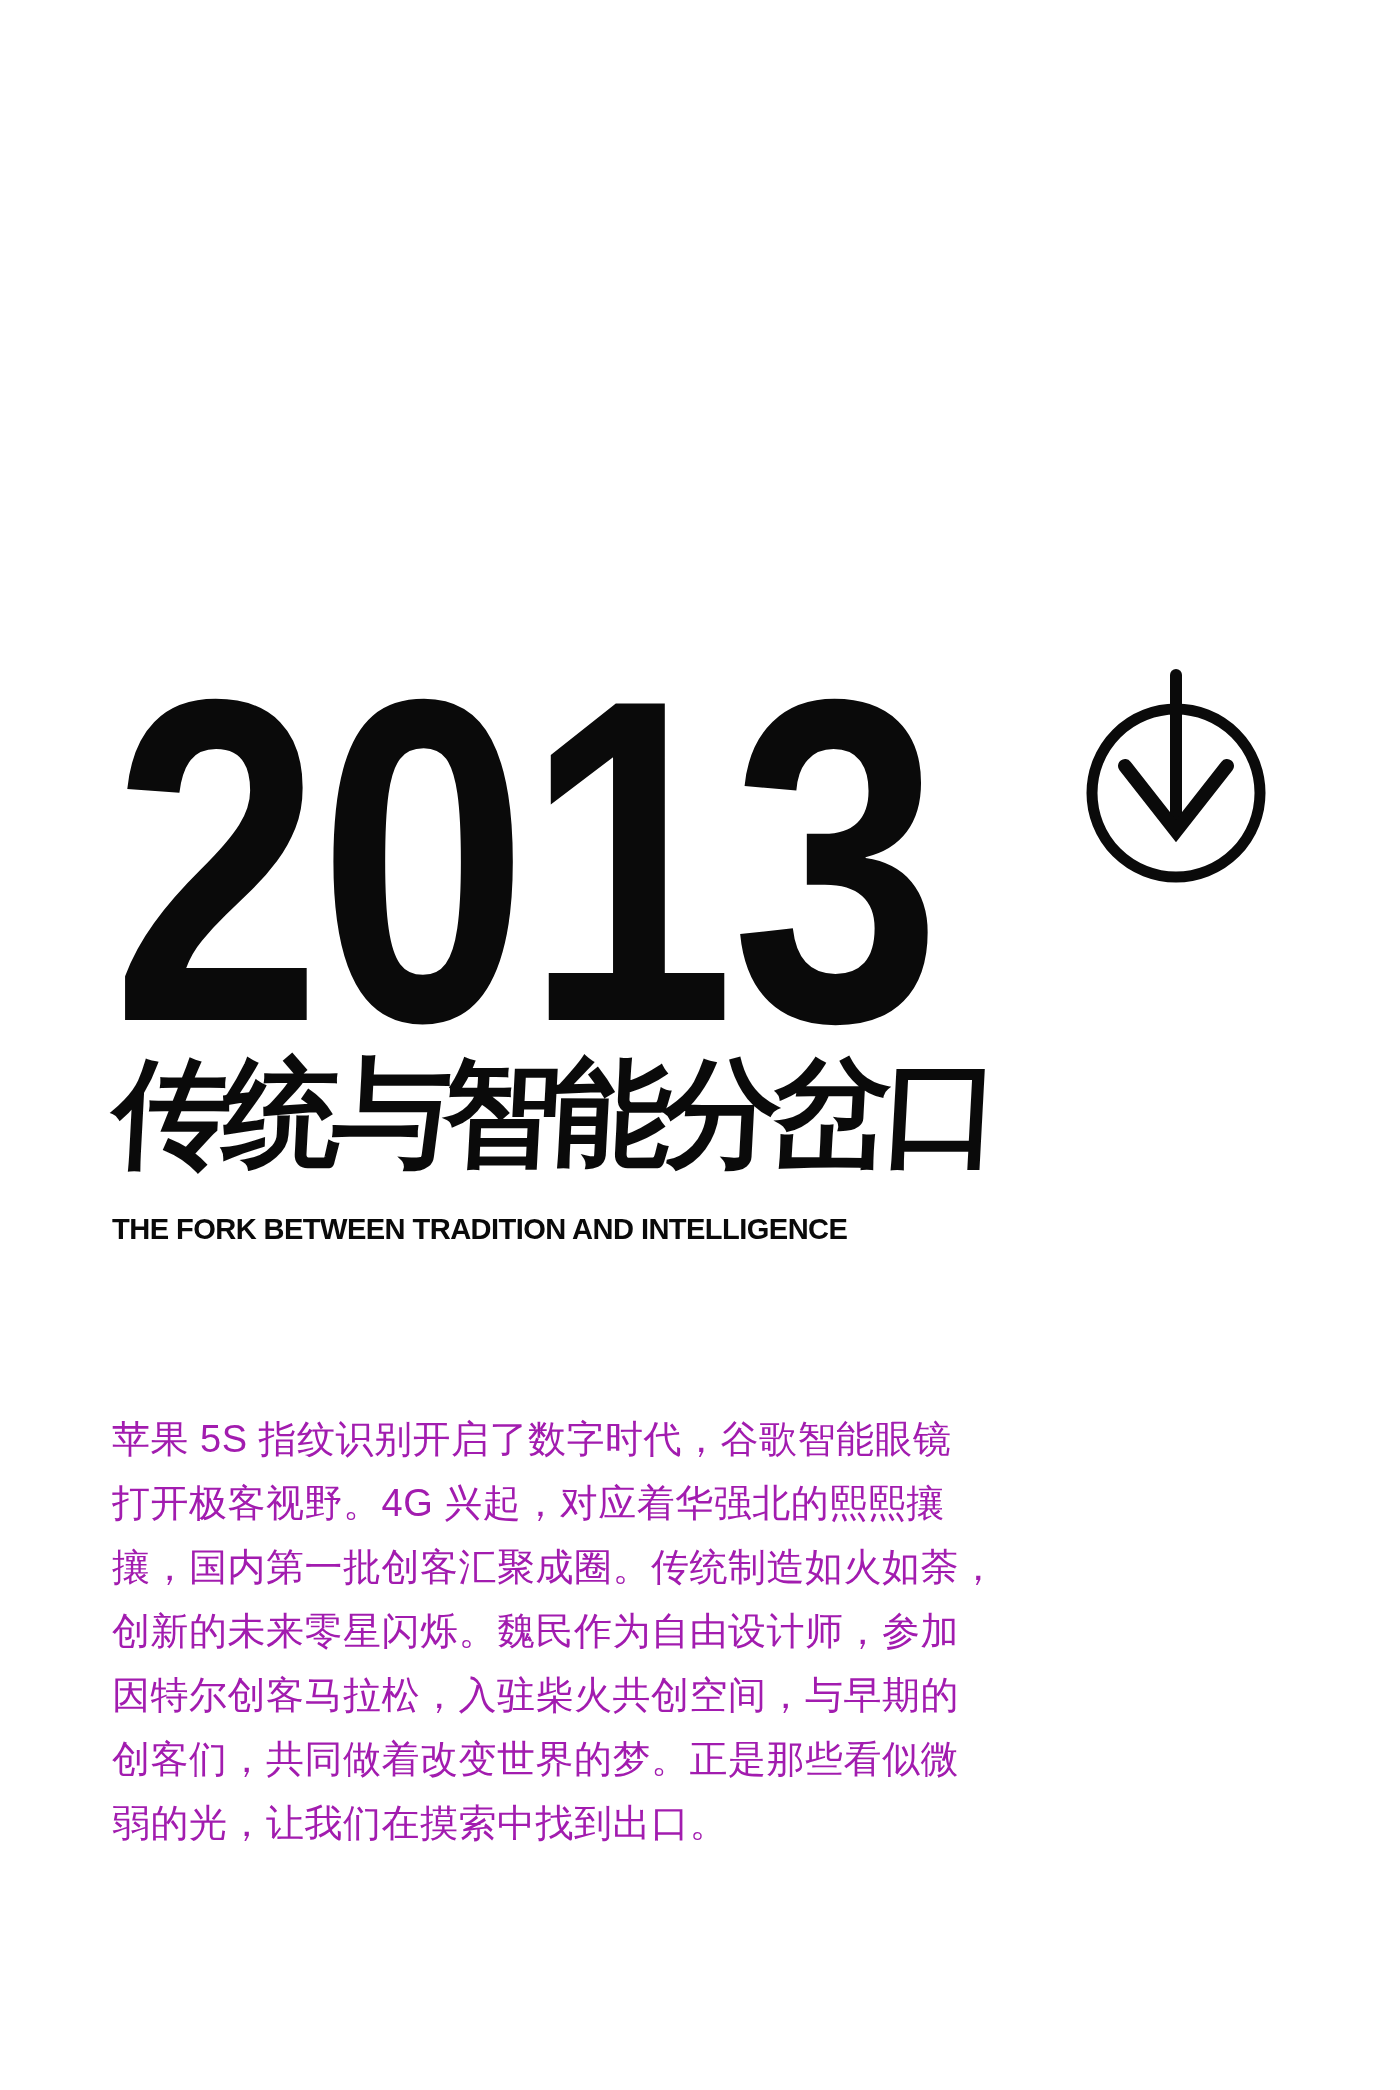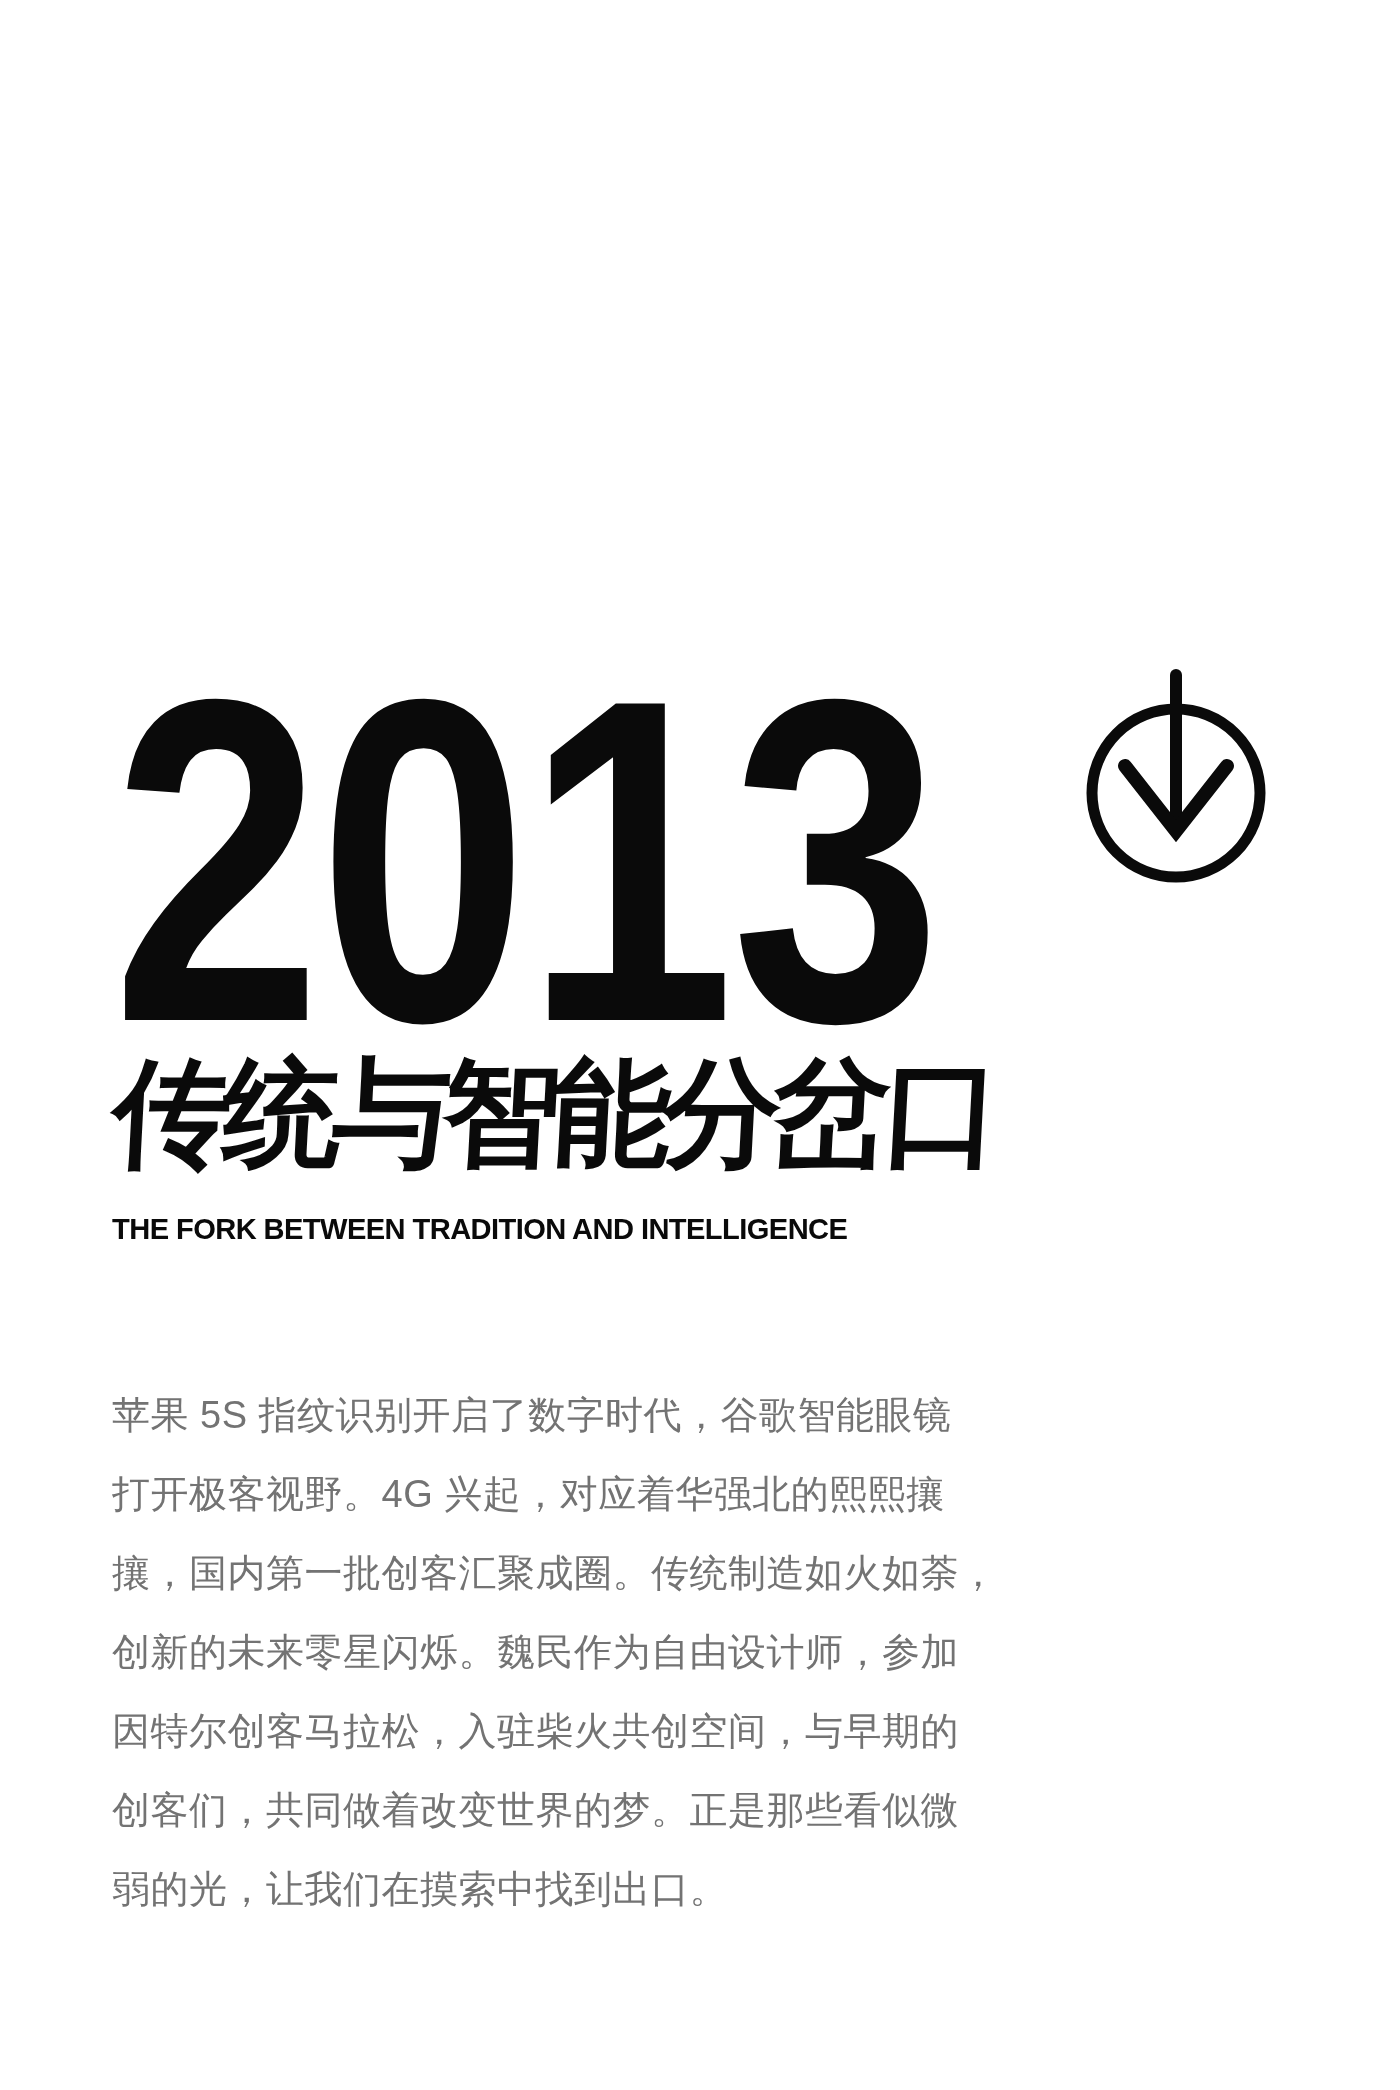--- a/index.html
+++ b/index.html
@@ -61,27 +61,27 @@
     font-weight: 700;
     letter-spacing: -0.6px;
     white-space: nowrap;
     transform: scaleX(0.97);
     transform-origin: left top;
     color: #0a0a0a;
   }
   .body-text {
     position: absolute;
     left: 112px;
-    top: 1376px;
+    top: 1407px;
     width: 960px;
     margin: 0;
     font-size: 38px;
-    line-height: 79px;
+    line-height: 64px;
     font-weight: 400;
-    color: #737373;
+    color: #a21caf;
     white-space: pre-line;
     letter-spacing: 0.5px;
   }
 </style>
 </head>
 <body>
 
 <div class="page">
 
   <div class="year">2013</div>

